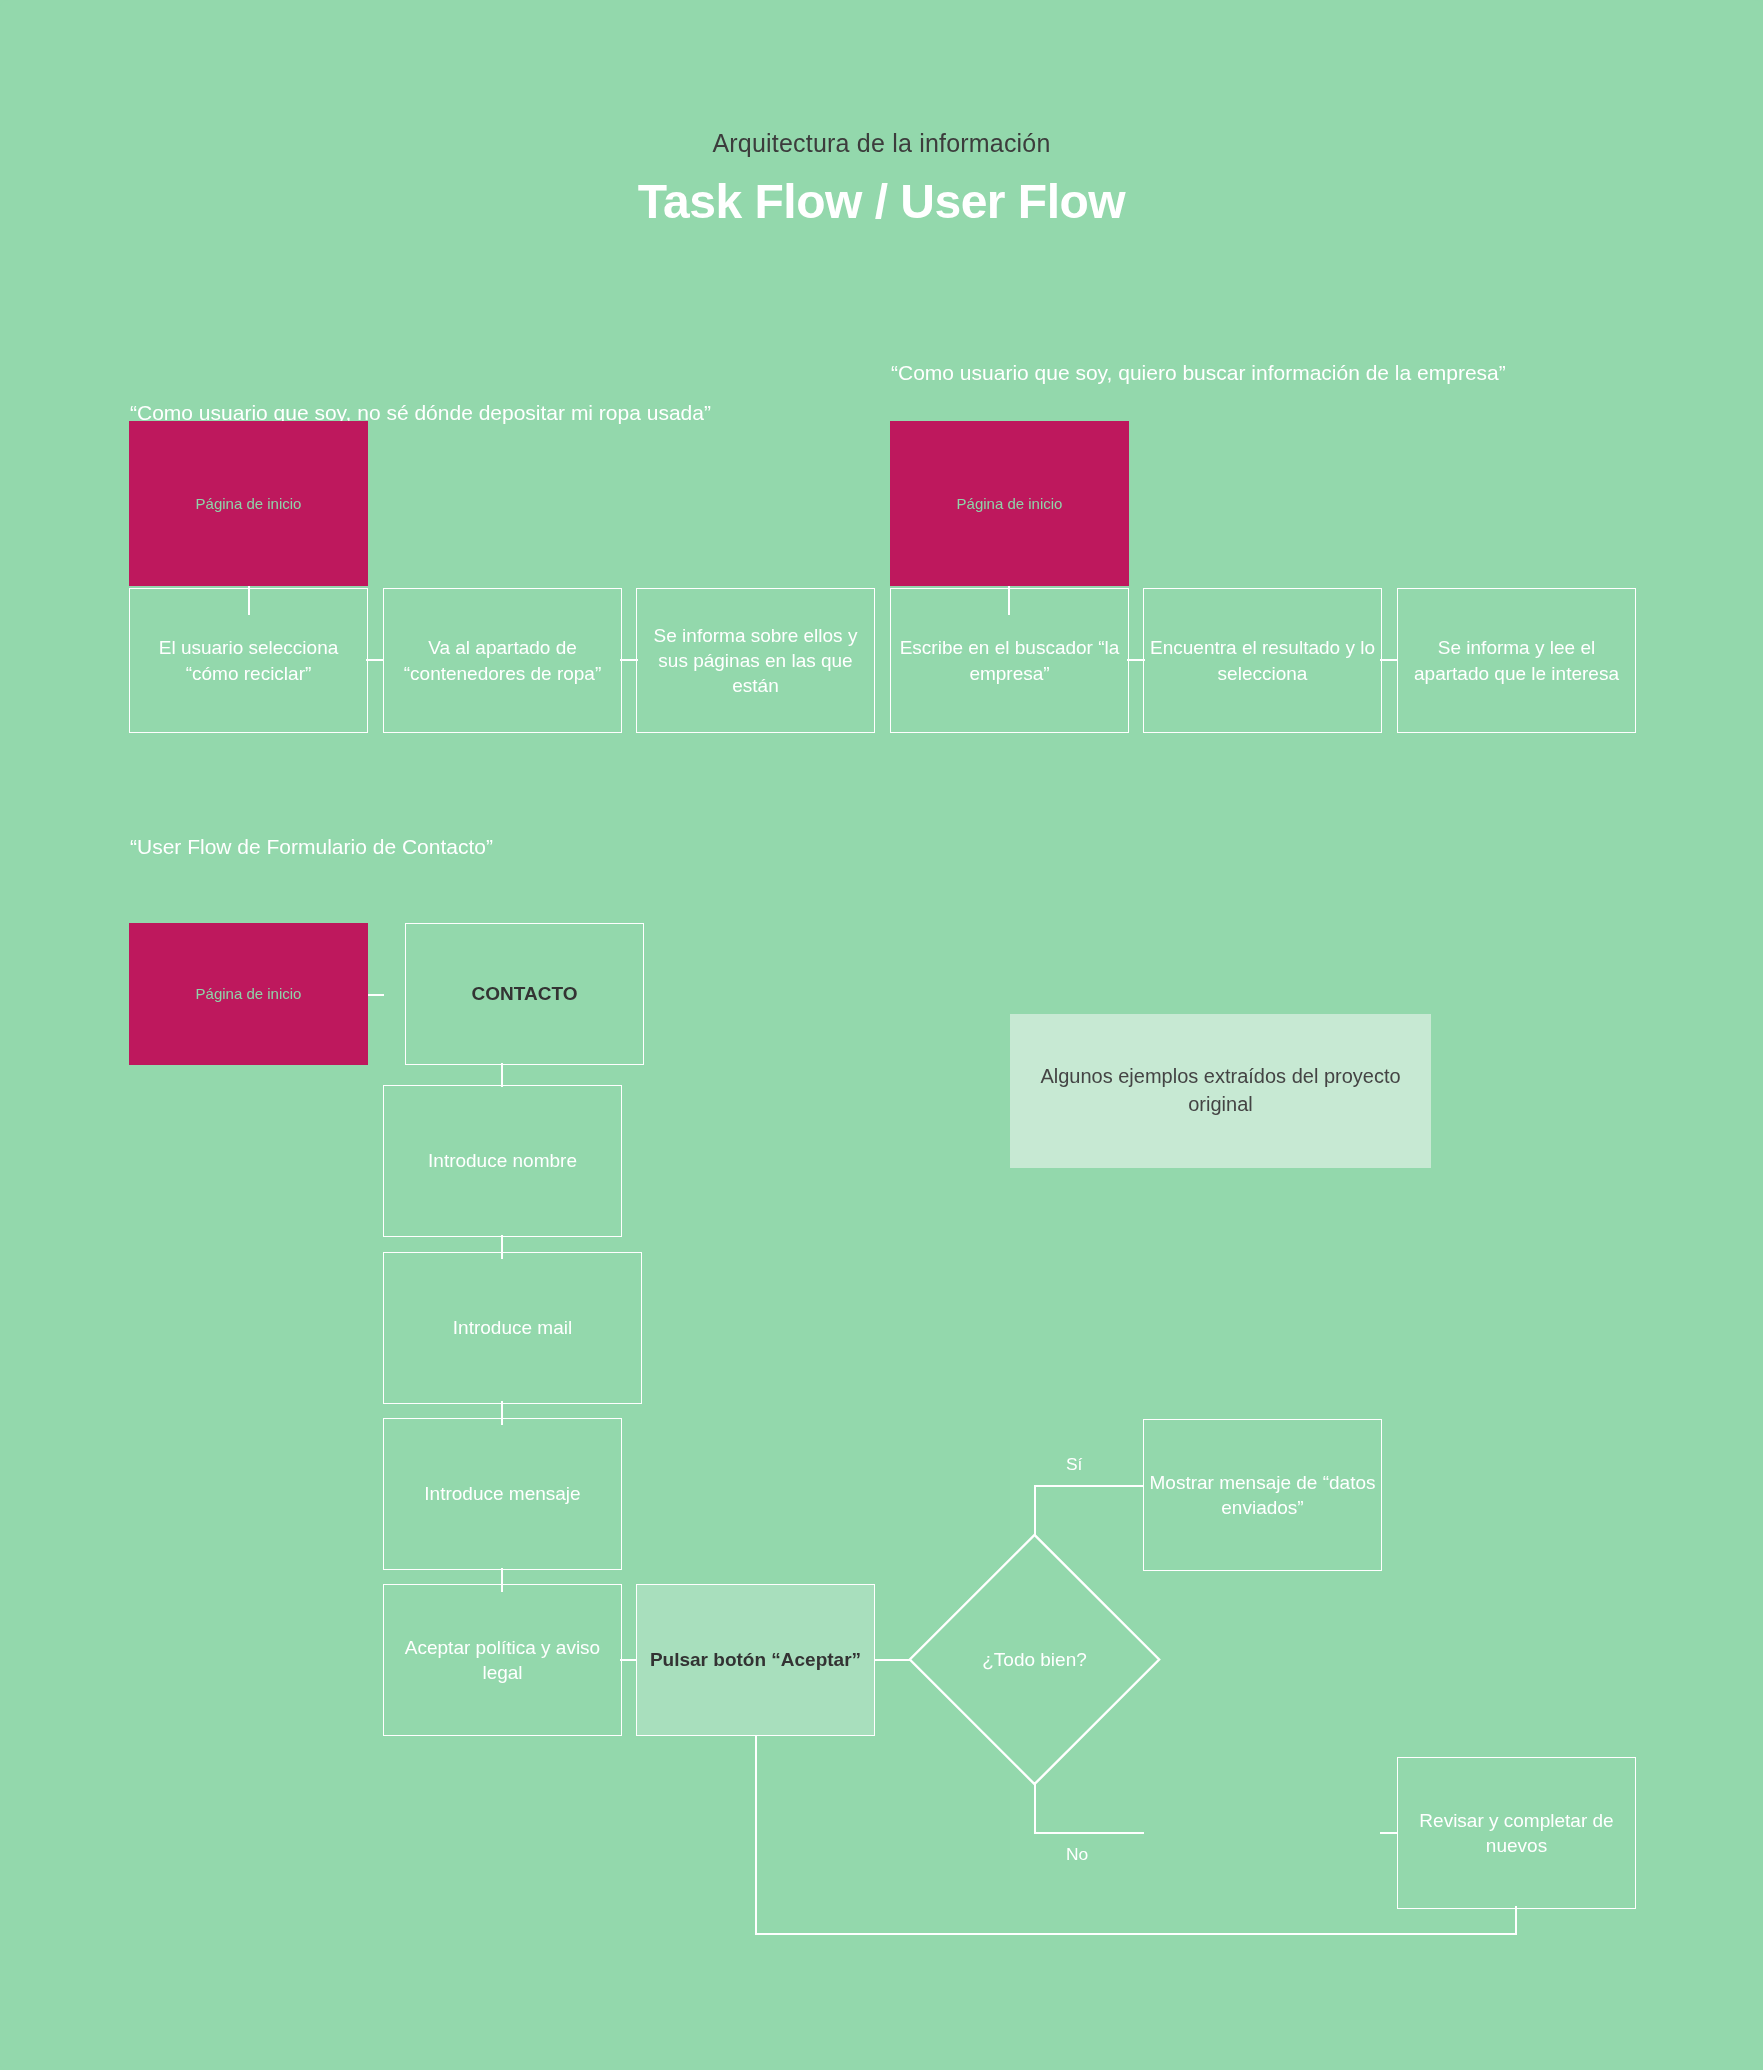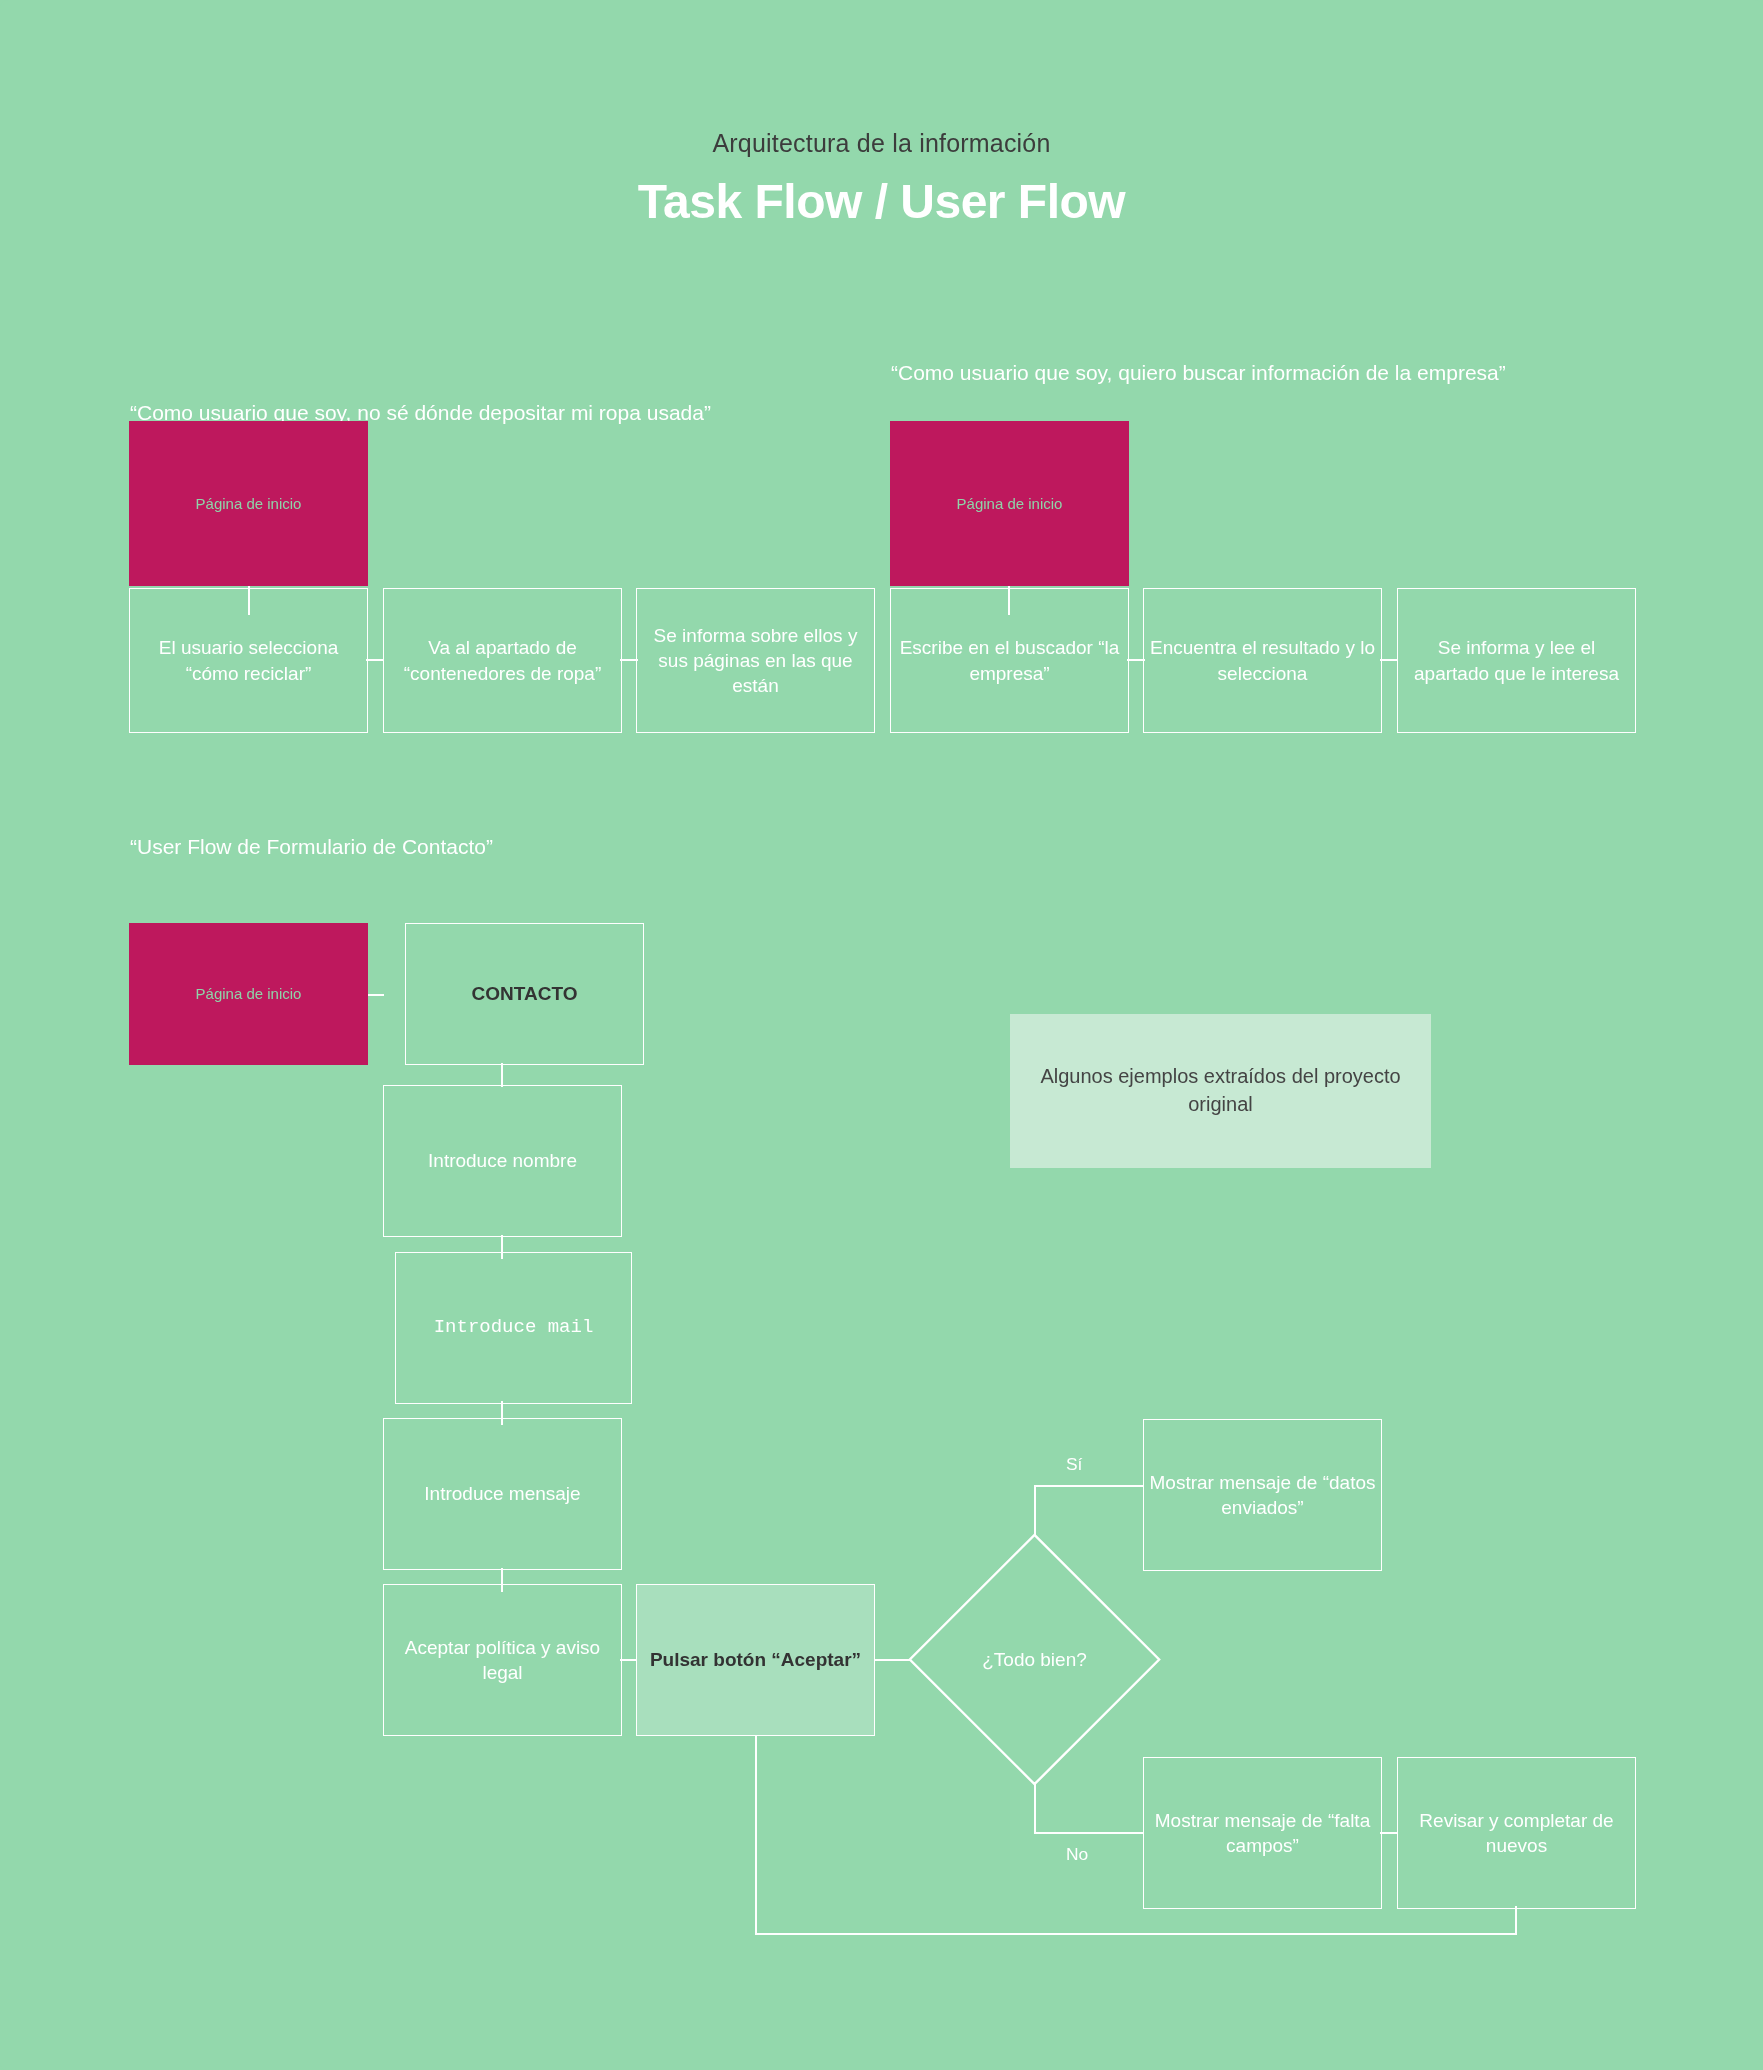--- a/index.html
+++ b/index.html
@@ -158,21 +158,21 @@
   <div class="node node-white" style="left:129px; top:923px; width:239px; height:142px;">Página de inicio</div>
   <div class="conn conn-h" style="left:366px; top:994px; width:18.4px;"></div>
 
   <div class="node node-emph" style="left:383px; top:923px; width:239px; height:142px; background:transparent; color:#333333;margin-left:22px;">CONTACTO</div>
 
   <div class="conn conn-v" style="left:501px; top:1063px; height:24px;"></div>
 
   <div class="node node-outline" style="left:383px; top:1085px; width:239px; height:152px;">Introduce nombre</div>
   <div class="conn conn-v" style="left:501px; top:1235px; height:24px;"></div>
 
-  <div class="node node-outline" style="left:395px; top:1252px; width:237px; height:152px;font-family:Liberation Mono, monospace;">Introduce mail</div>
+  <div class="node node-outline" style="left:383px; top:1252px; width:259px; height:152px;">Introduce mail</div>
   <div class="conn conn-v" style="left:501px; top:1401px; height:24px;"></div>
 
   <div class="node node-outline" style="left:383px; top:1418px; width:239px; height:152px;">Introduce mensaje</div>
   <div class="conn conn-v" style="left:501px; top:1568px; height:24px;"></div>
 
   <div class="node node-outline" style="left:383px; top:1584px; width:239px; height:152px;">Aceptar política y aviso legal</div>
   <div class="conn conn-h" style="left:620px; top:1659px; width:18.4px;"></div>
 
   <div class="node node-emph" style="left:636px; top:1584px; width:239px; height:152px;">Pulsar botón “Aceptar”</div>
 
@@ -188,21 +188,20 @@
   <div class="conn conn-v" style="left:1034px; top:1485px; height:51px;"></div>
   <div class="conn conn-h" style="left:1034px; top:1485px; width:110px;"></div>
   <div class="edge-label" style="left:1066px; top:1454px;">Sí</div>
 
   <div class="node node-outline" style="left:1143px; top:1419px; width:239px; height:152px;">Mostrar mensaje de “datos enviados”</div>
 
   <div class="conn conn-v" style="left:1034px; top:1782px; height:51px;"></div>
   <div class="conn conn-h" style="left:1034px; top:1832px; width:110px;"></div>
   <div class="edge-label" style="left:1066px; top:1844px;">No</div>
 
-  <div class="node node-outline" style="left:1143px; top:1757px; width:239px; height:152px;">Mostrar mensaje de “falta campos”</div>
   <div class="conn conn-h" style="left:1380px; top:1832px; width:18.4px;"></div>
 
   <div class="node node-outline" style="left:1397px; top:1757px; width:239px; height:152px;">Revisar y completar de nuevos</div>
 
   <div class="conn conn-v" style="left:1515px; top:1906px; height:28.5px;"></div>
   <div class="conn conn-h" style="left:755px; top:1933px; width:762px;"></div>
   <div class="conn conn-v" style="left:755px; top:1734px; height:201px;"></div>
 
   <div class="node node-note" style="left:1010px; top:1014px; width:421px; height:154px;">Algunos ejemplos extraídos del proyecto original</div>
 

